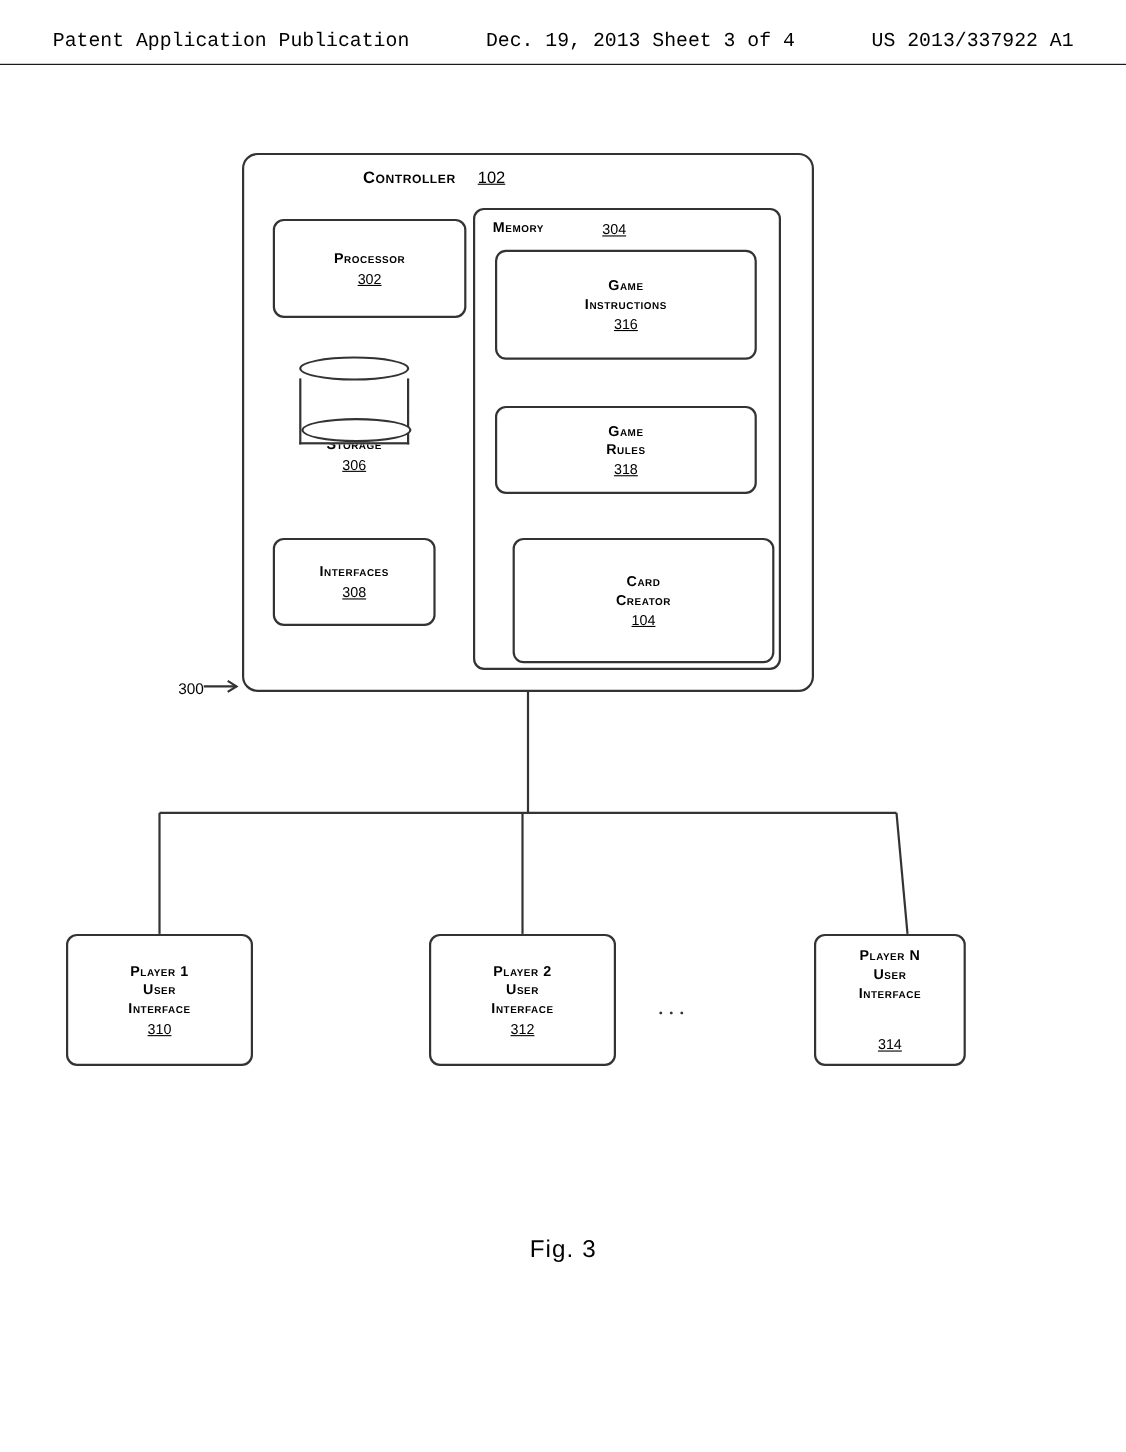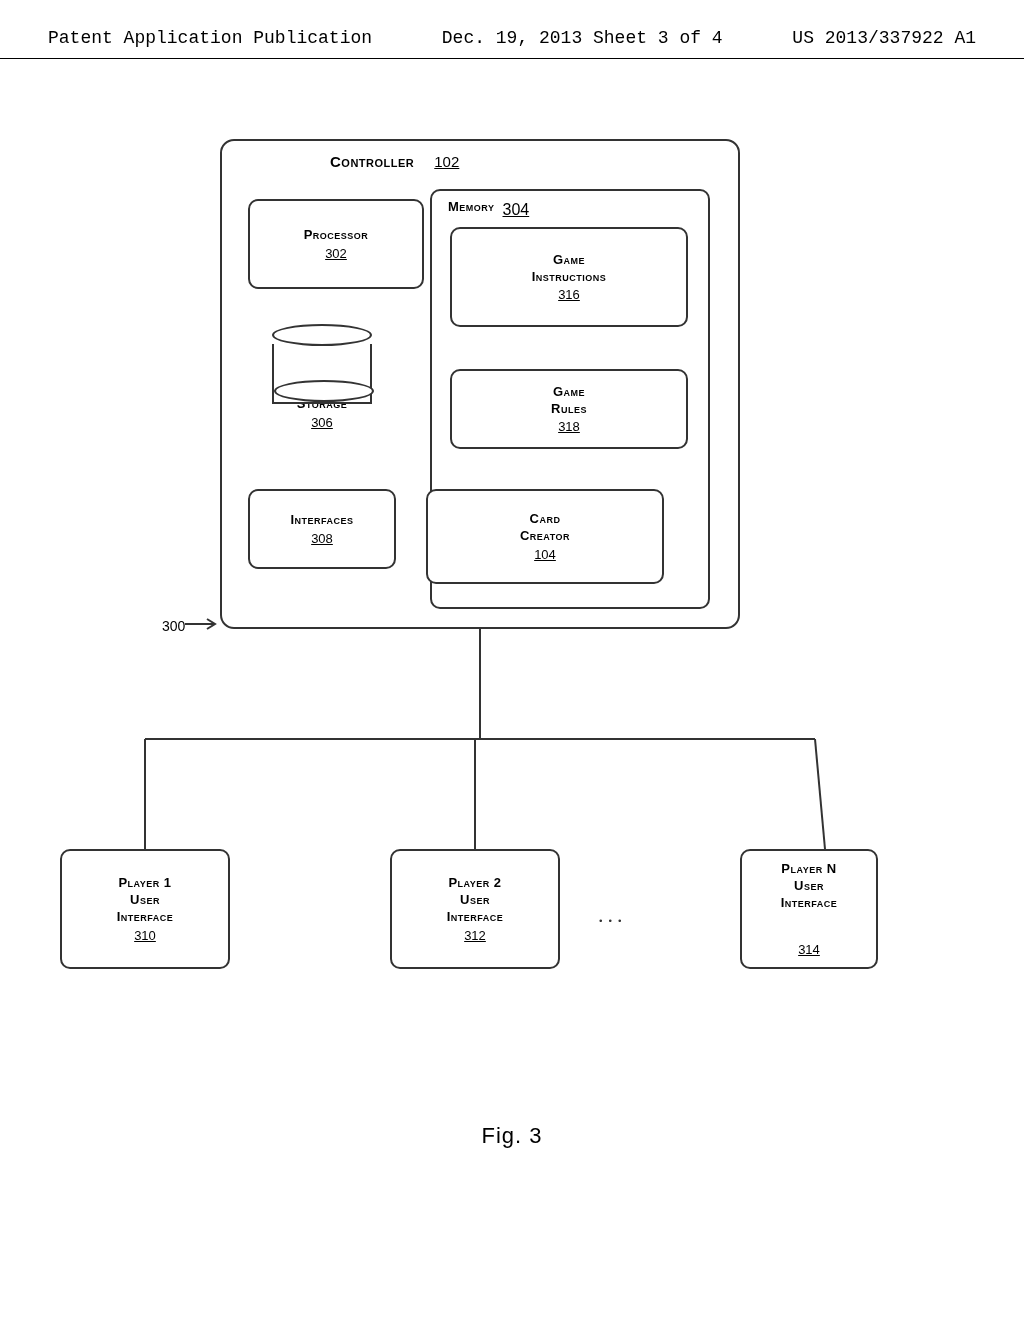--- a/index.html
+++ b/index.html
@@ -113,24 +113,24 @@
     
     .gamerules-box {
       left: 450px;
       top: 310px;
       width: 238px;
       height: 80px;
     }
 
     
     .cardcreator-box {
-      left: 426px;
+      left: 466px;
       top: 430px;
       width: 238px;
-      height: 95px;
+      height: 114px;
       text-align: center;
     }
 
     
     .player1-box {
       left: 60px;
       top: 790px;
       width: 170px;
       height: 120px;
     }
@@ -302,21 +302,21 @@
 
   <div class="box interfaces-box">
     <span class="box-title">Interfaces</span>
     <span class="box-number">308</span>
   </div>
 
   <div class="box memory-box"></div>
 
   <div style="position:absolute; top:140px; left:448px; display:flex; align-items:flex-start; gap:8px;">
     <span class="box-title" style="font-size:13px;">Memory</span>
-    <span class="box-number" style="font-size:16px;">304</span>
+    <span class="box-number" style="font-size:13px;margin-left:45px;">304</span>
   </div>
 
   <div class="box gameinstr-box">
     <span class="box-title">Game<br>Instructions</span>
     <span class="box-number">316</span>
   </div>
 
   <div class="box gamerules-box">
     <span class="box-title">Game<br>Rules</span>
     <span class="box-number">318</span>

